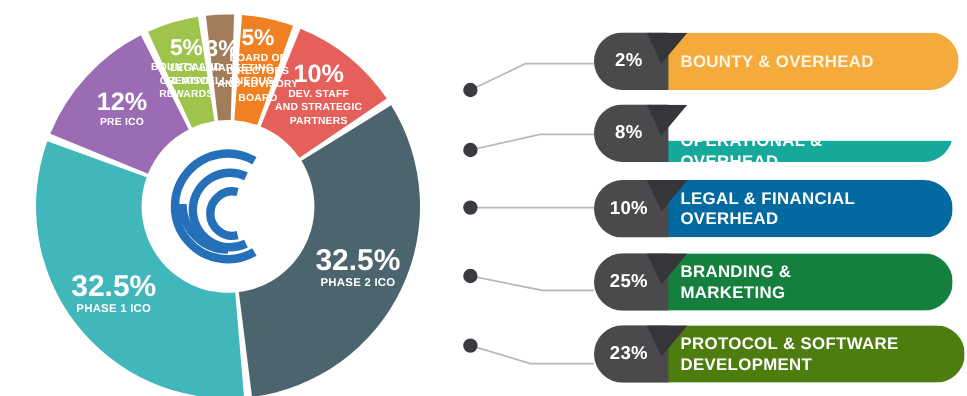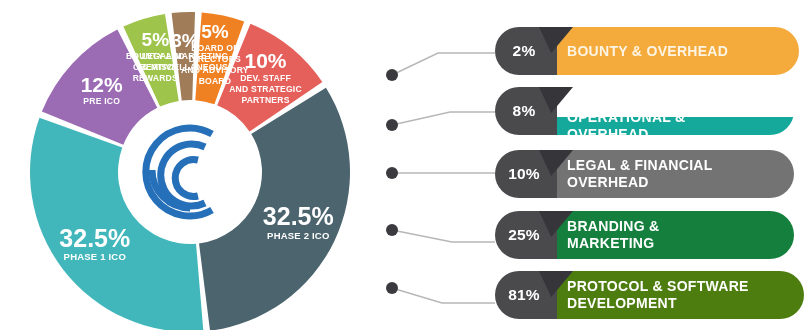--- a/index.html
+++ b/index.html
@@ -180,37 +180,37 @@
           </div>
           <div class="pill-body" style="background: rgb(20, 169, 155); margin-top: 30px;">
             <div class="label">OPERATIONAL &amp;<br>OVERHEAD</div>
           </div>
         </div>
         <div class="pill" style="left: 115px; top: 150px; width: 299px;">
           <div class="pill-cap" style="background: rgb(74, 74, 77);">
             <div class="cap-wedge" style="background: rgb(53, 53, 58);"></div>
             <span class="pct">10%</span>
           </div>
-          <div class="pill-body" style="background: #737373;">
+          <div class="pill-body" style="background: #0369a1;">
             <div class="label">LEGAL &amp; FINANCIAL<br>OVERHEAD</div>
           </div>
         </div>
         <div class="pill" style="left: 115px; top: 211px; width: 299px;">
           <div class="pill-cap" style="background: rgb(74, 74, 77);">
             <div class="cap-wedge" style="background: rgb(53, 53, 58);"></div>
             <span class="pct">25%</span>
           </div>
           <div class="pill-body" style="background: #15803d;">
             <div class="label">BRANDING &amp;<br>MARKETING</div>
           </div>
         </div>
         <div class="pill" style="left: 115px; top: 271px; width: 309px;">
           <div class="pill-cap" style="background: rgb(74, 74, 77);">
             <div class="cap-wedge" style="background: rgb(53, 53, 58);"></div>
-            <span class="pct">81%</span>
+            <span class="pct">23%</span>
           </div>
           <div class="pill-body" style="background: #4d7c0f;">
             <div class="label">PROTOCOL &amp; SOFTWARE<br>DEVELOPMENT</div>
           </div>
         </div>
       </div>
   </div>
 
 </div>
 

